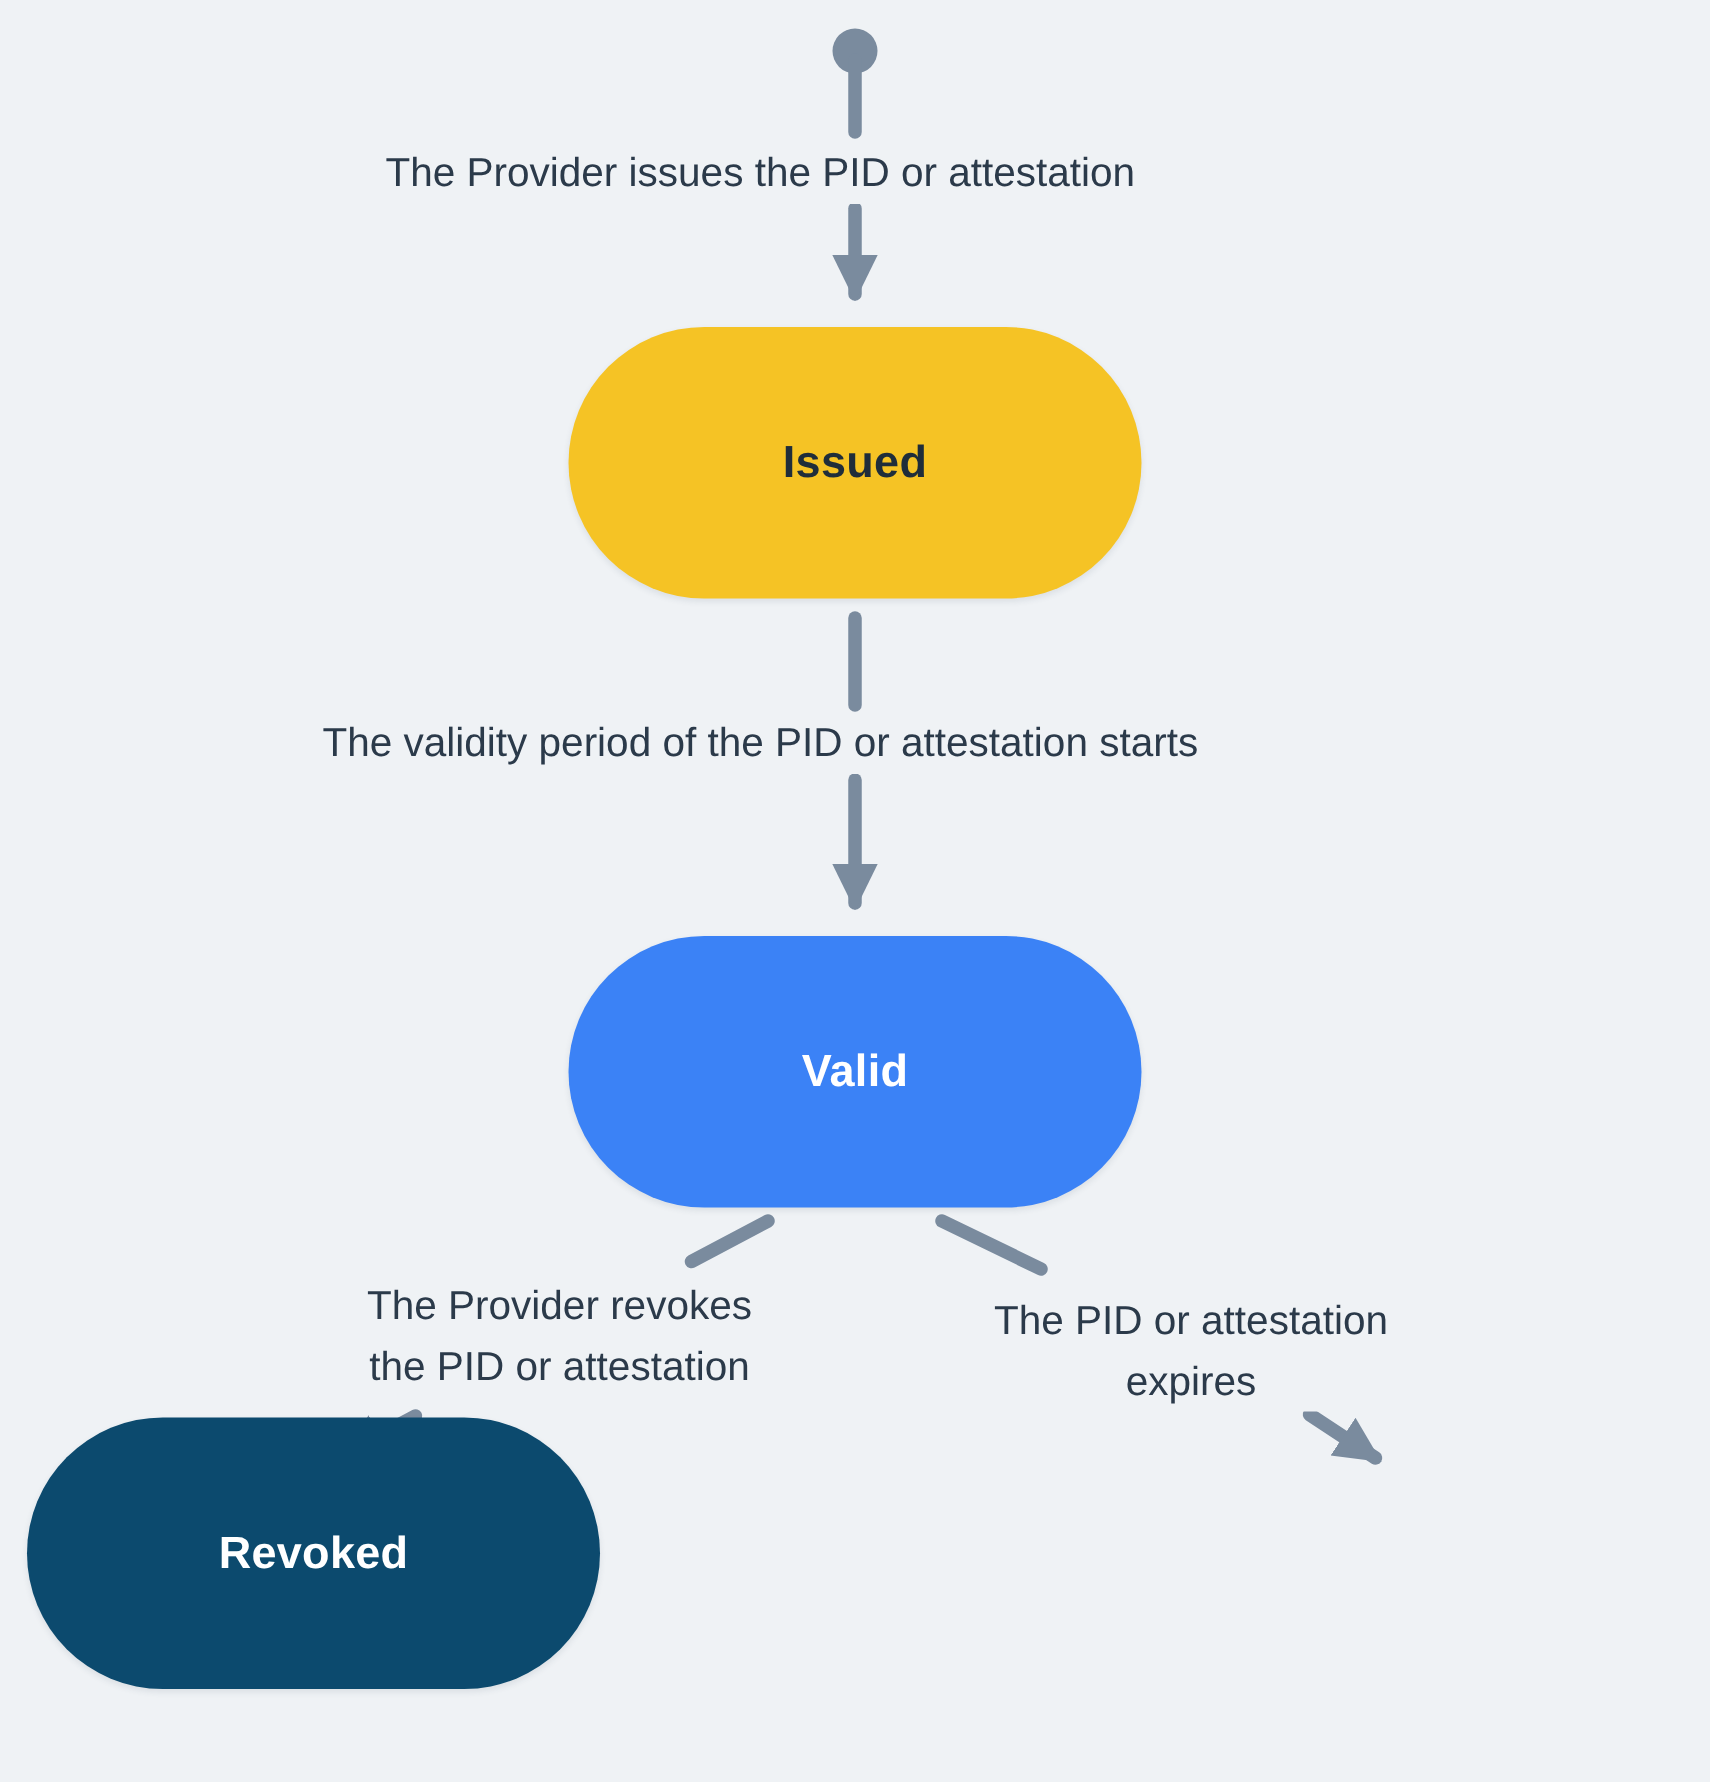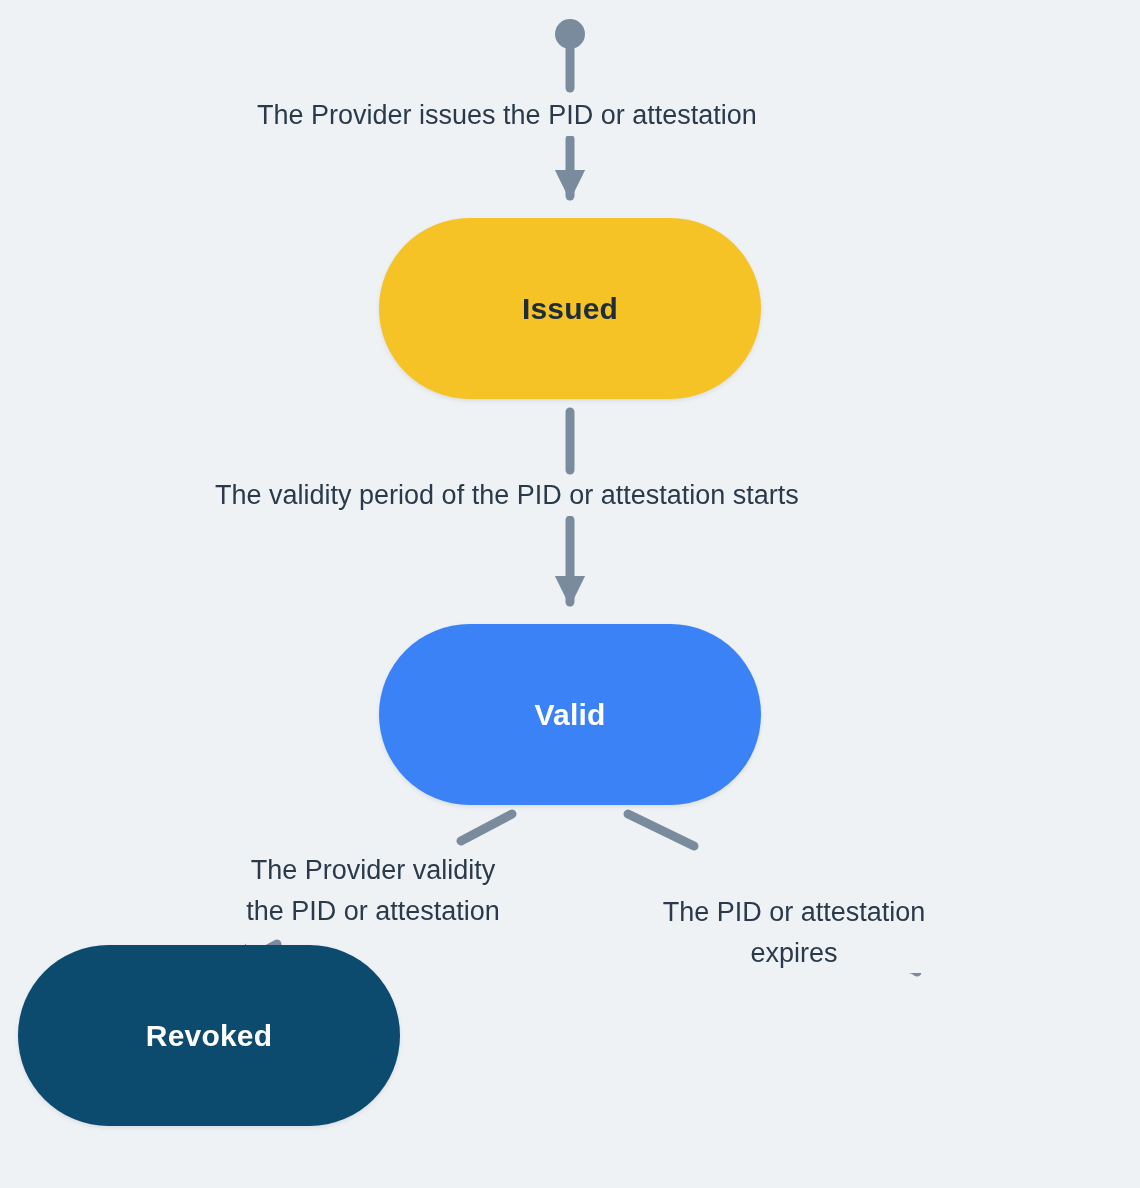--- a/index.html
+++ b/index.html
@@ -104,21 +104,20 @@
     left: 197px;
     top: 850px;
     width: 340px;
     text-align: center;
   }
   .label-expire {
     left: 617px;
     top: 860px;
     width: 342px;
     text-align: center;
-    margin-top: 32px;
   }
 </style>
 </head>
 <body>
 
 <div id="diagram-root">
 
   <svg id="edge-layer" viewBox="0 0 1140 1188">
     <defs>
       <marker id="arrowhead" viewBox="0 0 12 12" refX="9.6" refY="6" markerWidth="3.6" markerHeight="3.6" orient="auto-start-reverse">
@@ -148,21 +147,21 @@
     <g>
       <line x1="628" y1="814" x2="694" y2="846" stroke="#7a8b9e" stroke-width="9" stroke-linecap="round"></line>
       <line x1="873" y1="943" x2="917" y2="972" stroke="#7a8b9e" stroke-width="9" stroke-linecap="round" marker-end="url(#arrowhead)"></line>
     </g>
   </svg>
 
   <div class="edge-label label-issue">The Provider issues the PID or attestation</div>
 
   <div class="edge-label label-validity">The validity period of the PID or attestation starts</div>
 
-  <div class="edge-label label-revoke"><span>The Provider validity</span>
+  <div class="edge-label label-revoke"><span>The Provider revokes</span>
 <span>the PID or attestation</span></div>
 
   <div class="edge-label label-expire"><span>The PID or attestation</span>
 <span>expires</span></div>
 
   <div class="state-node node-issued">
     <span class="state-label">Issued</span>
   </div>
 
   <div class="state-node node-valid">

